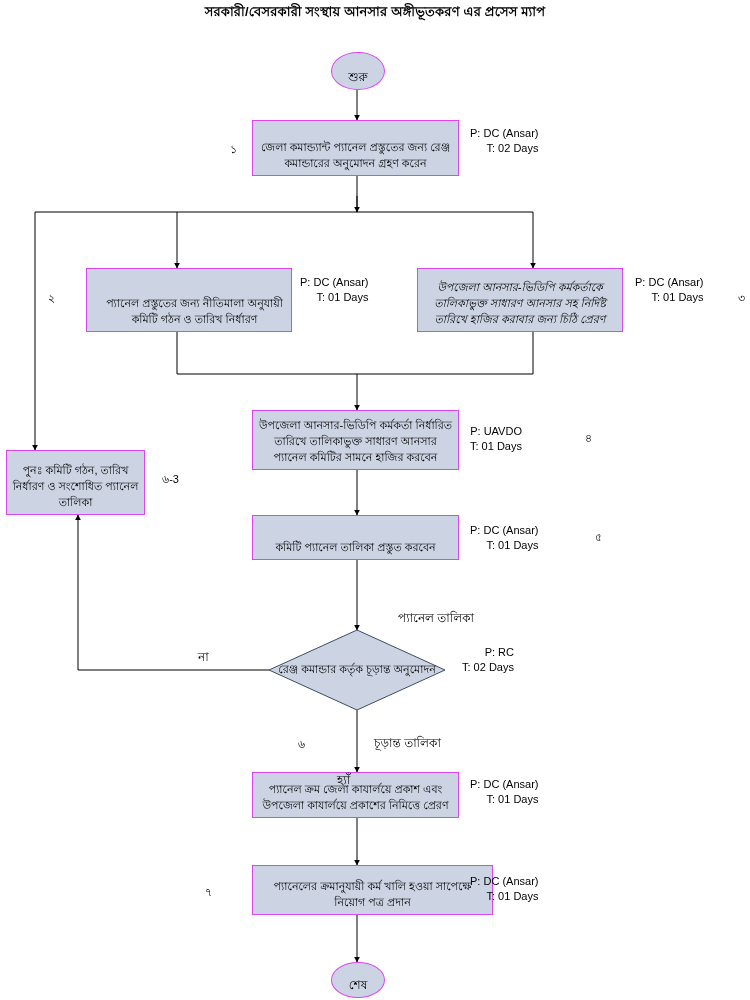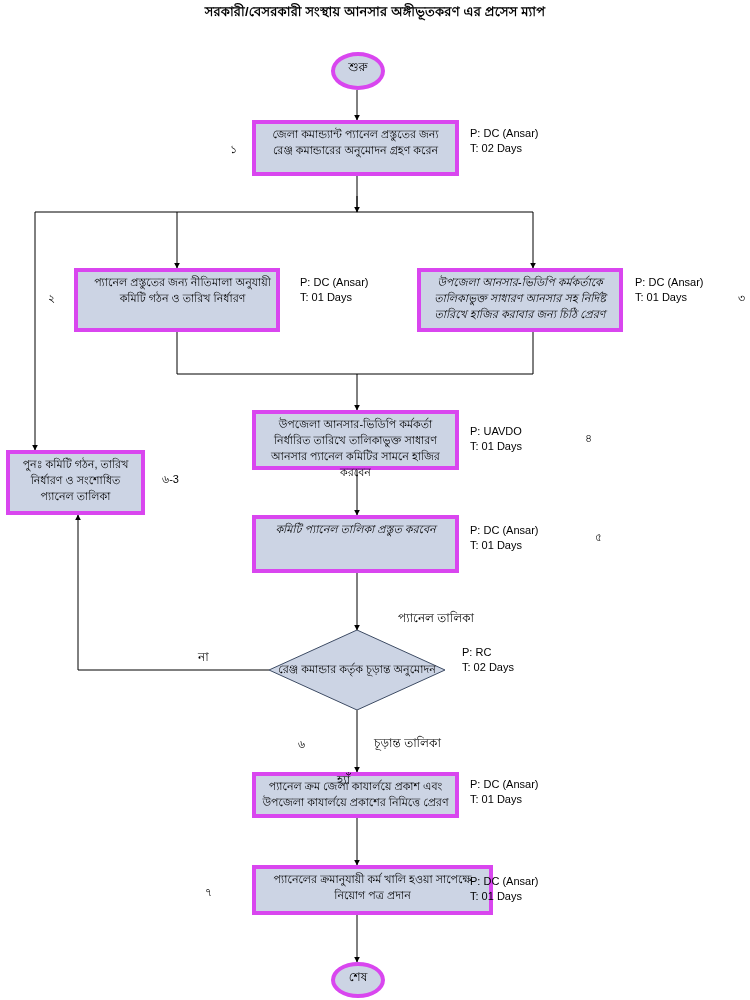--- a/index.html
+++ b/index.html
@@ -28,40 +28,41 @@
     width: 750px;
     text-align: center;
     font-size: 13px;
     font-weight: bold;
     letter-spacing: 0.2px;
   }
   .node {
     position: absolute;
     box-sizing: border-box;
     background: #ccd4e4;
-    border: 4px solid #d946ef;
+    border: 1px solid #d946ef;
     display: flex;
-    align-items: flex-start;
+    align-items: flex-end;
     justify-content: center;
     text-align: center;
     font-size: 11px;
     line-height: 1.45;
     padding: 3px 5px;
     z-index: 3;
   }
   .terminator {
     border-radius: 50%;
     font-size: 12px;
   }
   .pt {
     position: absolute;
     font-size: 11px;
     line-height: 1.35;
     white-space: pre;
     z-index: 4;
+    text-align: right;
   }
   .lbl {
     position: absolute;
     font-size: 11px;
     z-index: 4;
     white-space: nowrap;
   }
   .lbl.big {
     font-size: 12px;
   }
@@ -136,21 +137,21 @@
   <span>শুরু</span>
 </div>
 
 <div class="node" style="left:252px; top:120px; width:207px; height:56px;">
   <span>জেলা কমান্ড্যান্ট প্যানেল প্রস্তুতের জন্য রেঞ্জ কমান্ডারের অনুমোদন গ্রহণ করেন</span>
 </div>
 <div class="pt" style="left:470px; top:126px;"><span>P: DC (Ansar)</span>
 <span>T: 02 Days</span></div>
 <div class="lbl" style="left:230px; top:141px;">১</div>
 
-<div class="node" style="left:74px; top:268px; width:206px; height:64px;padding-left:16px;">
+<div class="node" style="left:86px; top:268px; width:206px; height:64px;padding-left:16px;">
   <span>প্যানেল প্রস্তুতের জন্য নীতিমালা অনুযায়ী কমিটি গঠন ও তারিখ নির্ধারণ</span>
 </div>
 <div class="pt" style="left:300px; top:275px;"><span>P: DC (Ansar)</span>
 <span>T: 01 Days</span></div>
 <div class="lbl" style="left:48px; top:290px;">২</div>
 
 <div class="node" style="left:417px; top:268px; width:206px; height:64px;font-style:italic;">
   <span>উপজেলা আনসার-ভিডিপি কর্মকর্তাকে তালিকাভুক্ত সাধারণ আনসার সহ নির্দিষ্ট তারিখে হাজির করাবার জন্য চিঠি প্রেরণ</span>
 </div>
 <div class="pt" style="left:635px; top:275px;"><span>P: DC (Ansar)</span>
@@ -162,21 +163,21 @@
 </div>
 <div class="pt" style="left:470px; top:424px;"><span>P: UAVDO</span>
 <span>T: 01 Days</span></div>
 <div class="lbl" style="left:585px; top:430px;">৪</div>
 
 <div class="node" style="left:6px; top:450px; width:139px; height:65px;">
   <span>পুনঃ কমিটি গঠন, তারিখ নির্ধারণ ও সংশোধিত প্যানেল তালিকা</span>
 </div>
 <div class="lbl" style="left:162px; top:471px;">৬-3</div>
 
-<div class="node" style="left:252px; top:515px; width:207px; height:58px;font-style:italic;">
+<div class="node" style="left:252px; top:515px; width:207px; height:45px;">
   <span>কমিটি প্যানেল তালিকা প্রস্তুত করবেন</span>
 </div>
 <div class="pt" style="left:470px; top:523px;"><span>P: DC (Ansar)</span>
 <span>T: 01 Days</span></div>
 <div class="lbl" style="left:595px; top:529px;">৫</div>
 
 <div class="lbl big" style="left:398px; top:609px;">প্যানেল তালিকা</div>
 <div class="diamond-wrap" style="left:269px; top:630px; width:176px; height:80px;">
   <svg width="176" height="80" viewBox="0 0 176 80">
     <polygon points="88,0 176,40 88,80 0,40" fill="#ccd4e4" stroke="#3d4b63" stroke-width="1"></polygon>

